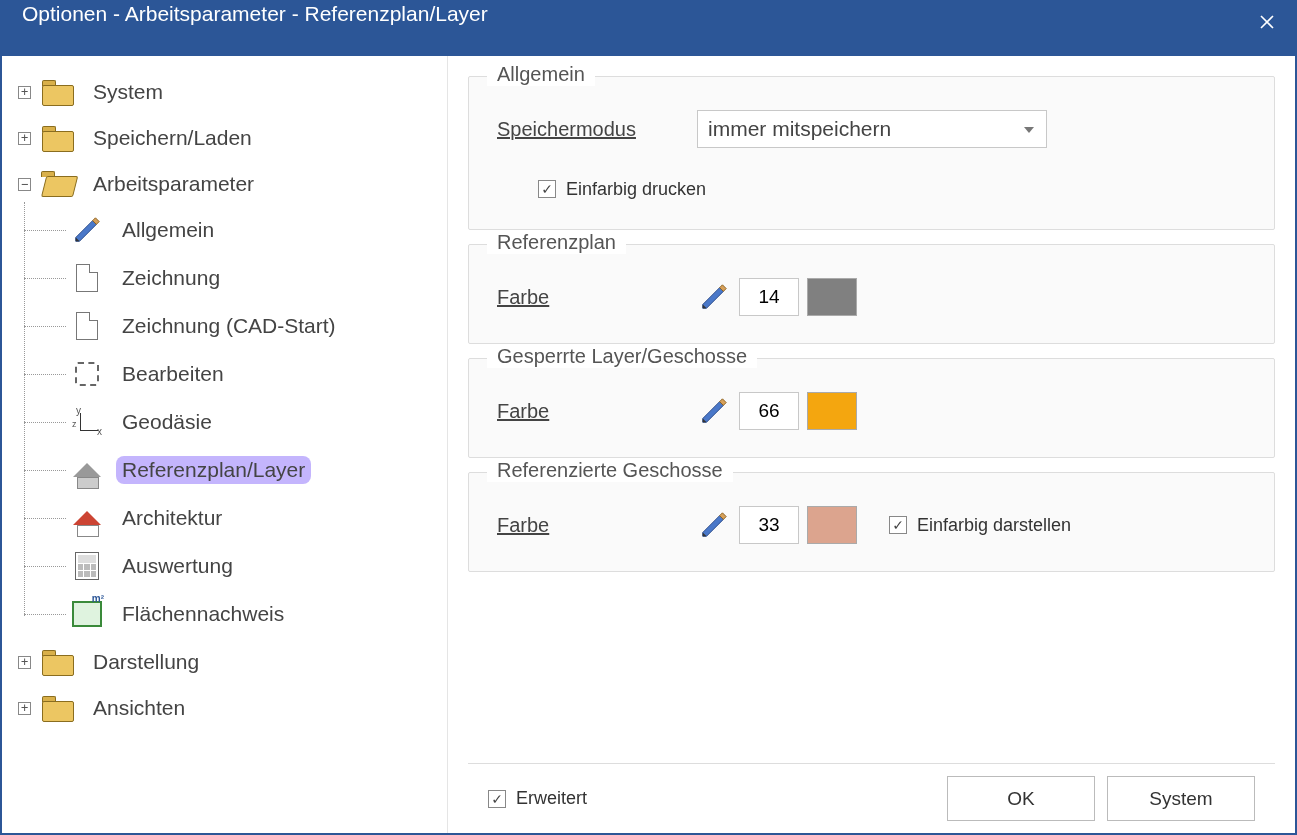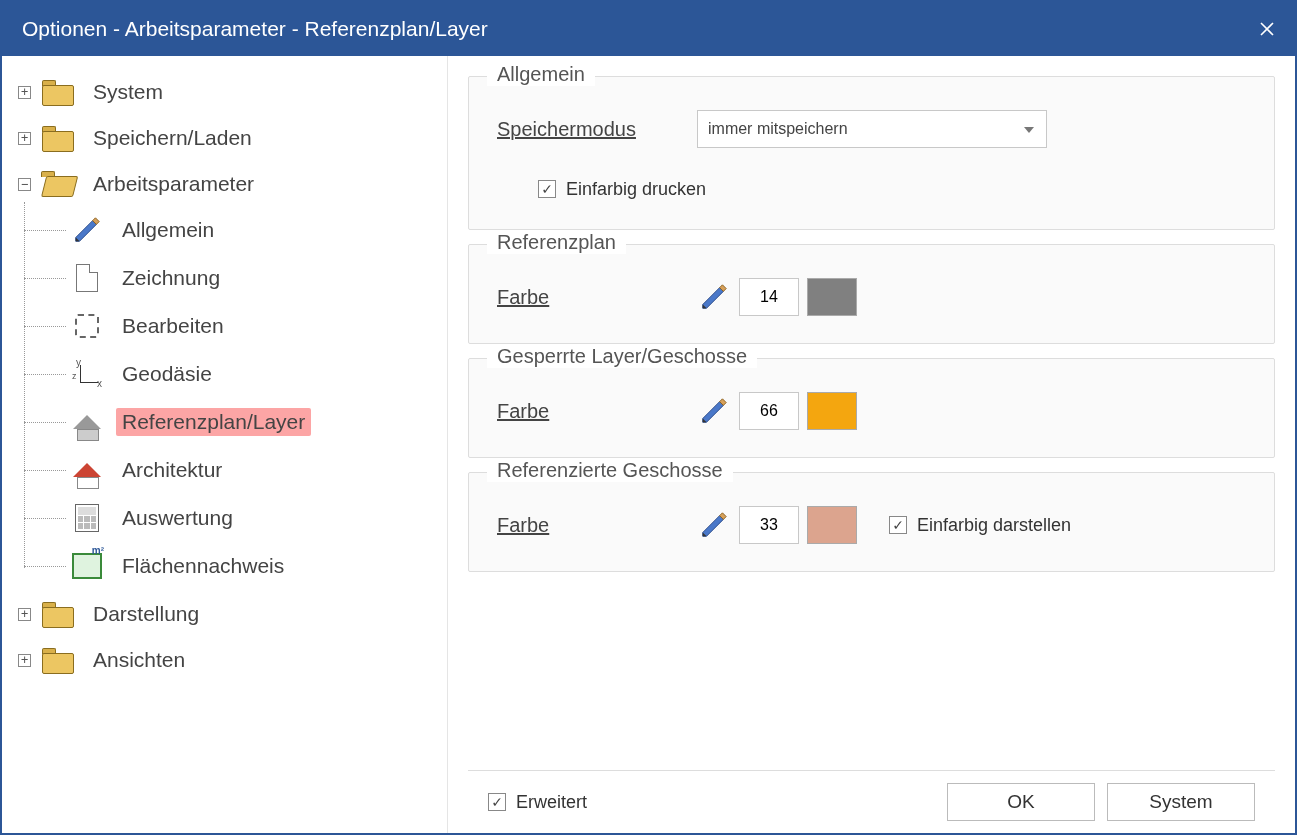--- a/index.html
+++ b/index.html
@@ -18,21 +18,21 @@
   border: 2px solid #2c5697;
   display: flex;
   flex-direction: column;
   background: #fff;
 }
 .titlebar {
   height: 54px;
   background: #2c5697;
   color: #fff;
   display: flex;
-  align-items: center;
+  align-items: flex-start;
   padding: 0 8px 0 20px;
   font-size: 21px;
 }
 .titlebar .title { flex: 1; }
 .close-btn {
   width: 40px; height: 40px;
   display: flex; align-items: center; justify-content: center;
   font-size: 24px;
   cursor: pointer;
 }
@@ -85,21 +85,21 @@
 .child-row::before {
   content: "";
   position: absolute;
   left: -46px;
   top: 24px;
   width: 42px;
   border-top: 1px dotted #999;
 }
 .tree-icon { width: 34px; height: 30px; margin-right: 12px; display:flex; align-items:center; justify-content:center; }
 .tree-label { font-size: 21px; color: #444; padding: 2px 6px; border-radius: 2px; }
-.tree-label.selected { background: #fca5a5; }
+.tree-label.selected { background: #c4b5fd; border-radius: 8px; }
 
 
 .folder-closed { position: relative; width: 32px; height: 24px; }
 .folder-closed::before { content:""; position:absolute; left:0; top:0; width:12px; height:5px; background:#d9b04a; border:1px solid #8a6d1f; border-bottom:none; border-radius:2px 2px 0 0; }
 .folder-closed::after { content:""; position:absolute; left:0; top:5px; width:30px; height:19px; background:#ecc662; border:1px solid #8a6d1f; border-radius:2px; }
 .folder-open { position: relative; width: 34px; height: 26px; }
 .folder-open::before { content:""; position:absolute; left:0; top:0; width:12px; height:5px; background:#d9b04a; border:1px solid #8a6d1f; border-bottom:none; border-radius:2px 2px 0 0; }
 .folder-open::after { content:""; position:absolute; left:0; top:5px; width:30px; height:19px; background:#ecc662; border:1px solid #8a6d1f; border-radius:2px; transform: skewX(-14deg); transform-origin: bottom left; }
 
 
@@ -132,21 +132,21 @@
   align-items: center;
   height: 52px;
 }
 .form-label { width: 200px; font-size: 20px; color: #444; text-decoration: underline; }
 .select {
   width: 350px; height: 38px;
   border: 1px solid #c8c8c8;
   background: #fff;
   display: flex; align-items: center;
   padding: 0 10px;
-  font-size: 16px; color: #444;
+  font-size: 21px; color: #444;
   position: relative;
   cursor: pointer;
 }
 .select::after {
   content:""; position:absolute; right:12px; top:16px;
   border-left:5px solid transparent; border-right:5px solid transparent;
   border-top:6px solid #777;
 }
 .checkbox-row { display:flex; align-items:center; height: 40px; cursor:pointer; }
 .checkbox {
@@ -160,38 +160,38 @@
 .checkbox.checked::after { content:"✓"; }
 .color-edit {
   display: flex; align-items: center; gap: 8px;
 }
 .pencil-btn { width:34px; height:34px; display:flex; align-items:center; justify-content:center; cursor:pointer; }
 .num-input {
   width: 60px; height: 38px;
   border: 1px solid #c8c8c8;
   background: #fff;
   text-align: center;
-  font-size: 16px;
+  font-size: 19px;
   padding: 4px;
 }
 .color-swatch {
   width: 50px; height: 38px;
   border: 1px solid #aaa;
   cursor:pointer;
 }
 .footer {
   border-top: 1px solid #ddd;
   padding: 12px 20px;
   display: flex;
   align-items: center;
   gap: 12px;
 }
 .footer .cb { display:flex; align-items:center; flex:1; cursor:pointer; }
 .btn {
-  width: 148px; height: 38px;
+  width: 148px; height: 45px;
   border: 1px solid #bbb;
   background: #fff;
   font-size: 19px;
   display:flex; align-items:center; justify-content:center;
   cursor:pointer;
 }
 
 
 .pencil-svg { width:30px; height:30px; }
 
@@ -274,20 +274,28 @@
                   <div class="child-row">
                 <div class="tree-icon">
                       <div class="doc-icon"></div>
                     </div>
                 <span class="tree-label">Zeichnung</span>
               </div>
                 </li>
               <li>
                   <div class="child-row">
                 <div class="tree-icon">
+                      <div class="doc-icon"></div>
+                    </div>
+                <span class="tree-label">Zeichnung (CAD-Start)</span>
+              </div>
+                </li>
+              <li>
+                  <div class="child-row">
+                <div class="tree-icon">
                       <div class="dashed-box"></div>
                     </div>
                 <span class="tree-label">Bearbeiten</span>
               </div>
                 </li>
               <li>
                   <div class="child-row">
                 <div class="tree-icon">
                       <div class="axes-icon">
                         <div class="ax"></div>

